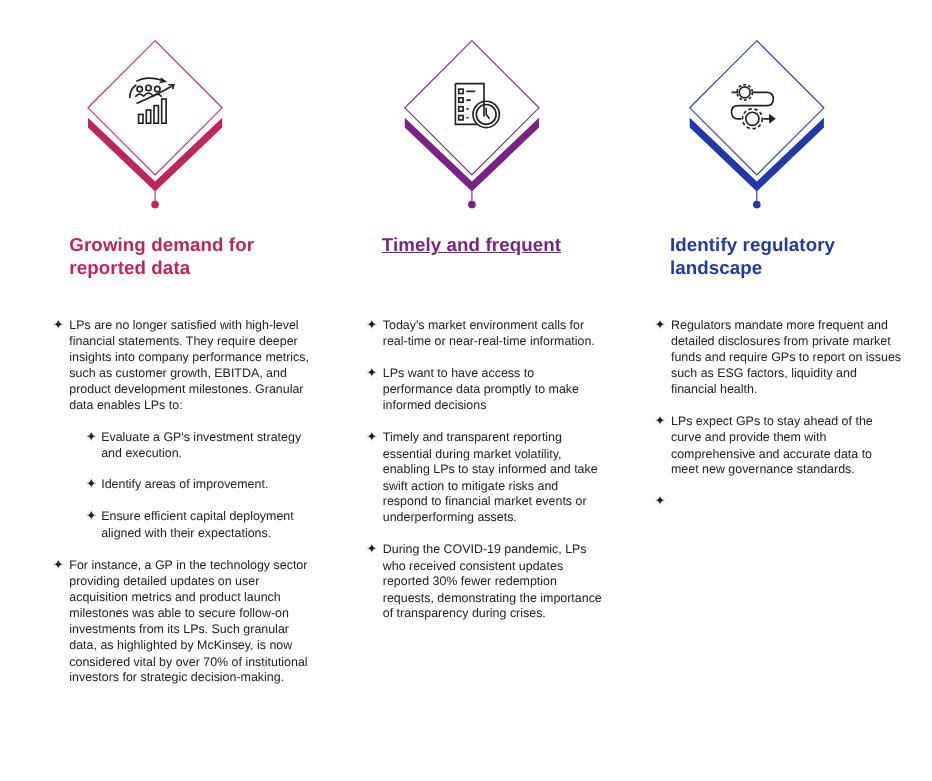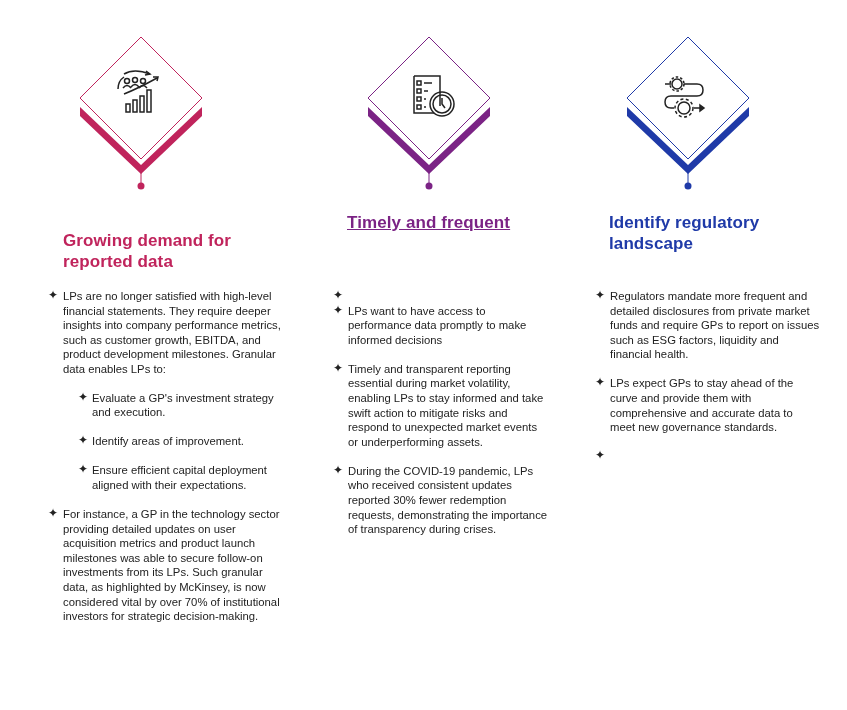--- a/index.html
+++ b/index.html
@@ -32,21 +32,21 @@
       <path d="M45,54 q4,-5 8,0 M53,53 q4,-5 8,0 M61,54 q4,-5 8,0"></path>
       <path d="M46,60 q15,-6 33,-16"></path>
         <path d="M75,43 l5,0 -1,4"></path>
       <rect x="48" y="70" width="4" height="8"></rect>
         <rect x="55" y="66" width="4" height="12"></rect>
       <rect x="62" y="62" width="4" height="16"></rect>
         <rect x="69" y="56" width="4" height="22"></rect>
     </g>
   </svg>
 </div>
-<div class="title" style="left:63px;top:212px;color:#c0245c;margin-top:18px;">
+<div class="title" style="left:63px;top:212px;color:#c0245c;">
   <div>Growing demand for</div>
   <div>reported data</div>
 </div>
 <ul class="list" style="left:48px;top:289px;width:240px;">
   <li><span class="star">✦</span><span>LPs are no longer satisfied with high-level financial statements. They require deeper insights into company performance metrics, such as customer growth, EBITDA, and product development milestones. Granular data enables LPs to:</span>
     <ul class="sub">
       <li style="position:relative;padding-left:14px;"><span class="star">✦</span><span>Evaluate a GP's investment strategy and execution.</span></li>
       <li style="position:relative;padding-left:14px;"><span class="star">✦</span><span>Identify areas of improvement.</span></li>
       <li style="position:relative;padding-left:14px;margin-bottom:0;"><span class="star">✦</span><span>Ensure efficient capital deployment aligned with their expectations.</span></li>
     </ul>
@@ -73,23 +73,23 @@
       <circle cx="76" cy="70" r="12"></circle>
         <circle cx="76" cy="70" r="9"></circle>
       <path d="M76,64 v6 l3,4"></path>
     </g>
   </svg>
 </div>
 <div class="title" style="left:347px;top:212px;color:#7b2385;text-decoration:underline;">
   <div>Timely and frequent</div>
 </div>
 <ul class="list" style="left:333px;top:289px;width:215px;">
-  <li><span class="star">✦</span></li>
+  <li><span class="star">✦</span><span>Today's market environment calls for real-time or near-real-time information.</span></li>
   <li><span class="star">✦</span><span>LPs want to have access to performance data promptly to make informed decisions</span></li>
-  <li><span class="star">✦</span><span>Timely and transparent reporting essential during market volatility, enabling LPs to stay informed and take swift action to mitigate risks and respond to unexpected market events or underperforming assets.</span></li>
+  <li><span class="star">✦</span><span>Timely and transparent reporting essential during market volatility, enabling LPs to stay informed and take swift action to mitigate risks and respond to financial market events or underperforming assets.</span></li>
   <li><span class="star">✦</span><span>During the COVID-19 pandemic, LPs who received consistent updates reported 30% fewer redemption requests, demonstrating the importance of transparency during crises.</span></li>
 </ul>
 
 <div class="emblem" style="left:625px;top:34px;width:128px;height:160px;">
   <svg width="128" height="160" viewBox="0 0 128 160">
     <polygon points="2,73 63,131 124,73 124,82 63,140 2,82" fill="#1f3aa8"></polygon>
     <polygon points="63,3 124,64 63,125 2,64" fill="#fff" stroke="#1f3aa8" stroke-width="1"></polygon>
     <line x1="63" y1="139" x2="63" y2="150" stroke="#1f3aa8" stroke-width="1"></line>
     <circle cx="63" cy="152" r="3.5" fill="#1f3aa8"></circle>
     <g fill="none" stroke="#222" stroke-width="1.5">

